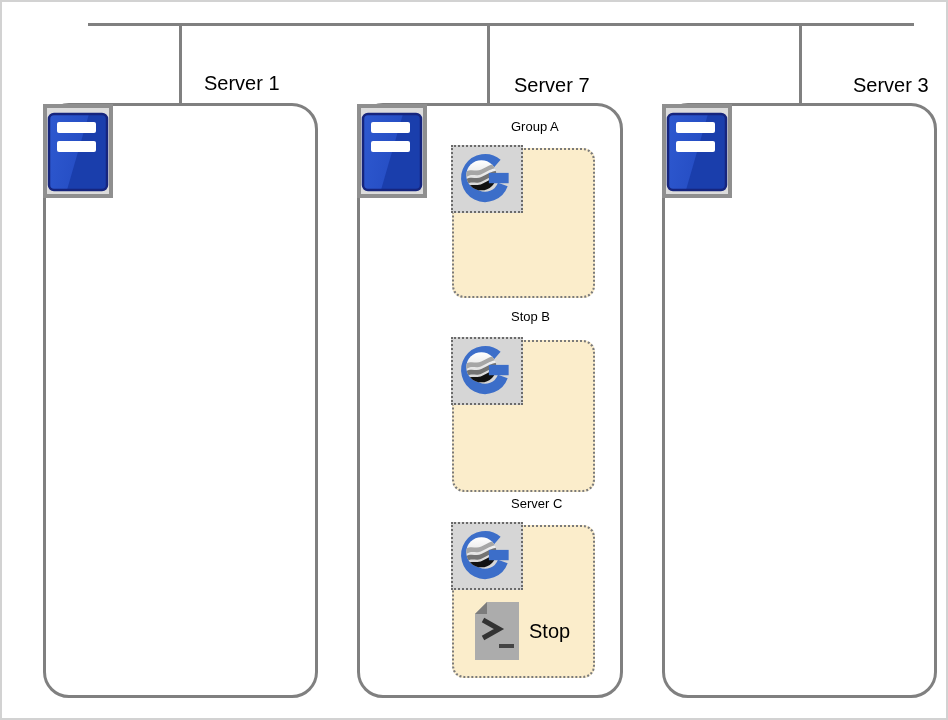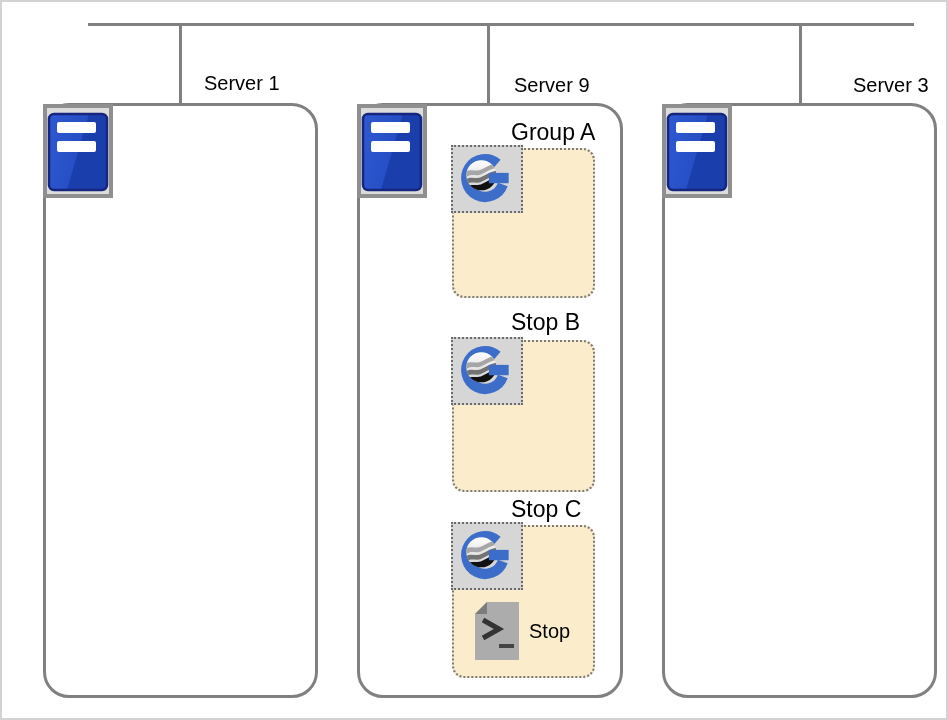--- a/index.html
+++ b/index.html
@@ -20,21 +20,21 @@
 
   .server-box { position: absolute; top: 103px; height: 595px; background: #fff;
                 border: 3px solid #808080; border-radius: 26px; }
   .server-box-1 { left: 43px;  width: 275px; }
   .server-box-2 { left: 357px; width: 266px; }
   .server-box-3 { left: 662px; width: 275px; }
 
   .server-icon { position: absolute; top: 104px; width: 70px; height: 94px; }
   .server-icon-1 { left: 43px; } .server-icon-2 { left: 357px; } .server-icon-3 { left: 662px; }
 
-  .group-label { position: absolute; left: 511px; font-size: 23px; white-space: nowrap; }
+  .group-label { position: absolute; left: 511px; font-size: 13px; white-space: nowrap; }
   .group-label-a { top: 119px; } .group-label-b { top: 309px; } .group-label-c { top: 496px; }
 
   .group-box { position: absolute; left: 452px; width: 143px; background: #FBEDCB;
                border: 2px dotted #7A7A7A; border-radius: 12px; }
   .group-box-a { top: 148px; height: 150px; }
   .group-box-b { top: 340px; height: 152px; }
   .group-box-c { top: 525px; height: 153px; }
 
   .group-icon { position: absolute; left: 451px; width: 72px; height: 68px;
                 background: #D6D6D6; border: 2px dotted #6B6B6B; }
@@ -99,21 +99,21 @@
 
 <div class="canvas">
   <div class="frame"></div>
 
   <div class="bus-line"></div>
   <div class="drop-line drop-1"></div>
   <div class="drop-line drop-2"></div>
   <div class="drop-line drop-3"></div>
 
   <div class="server-label server-label-1">Server 1</div>
-  <div class="server-label server-label-2">Server 9</div>
+  <div class="server-label server-label-2">Server 7</div>
   <div class="server-label server-label-3">Server 3</div>
 
   <div class="server-box server-box-1"></div>
   <div class="server-box server-box-2"></div>
   <div class="server-box server-box-3"></div>
 
   <svg class="server-icon server-icon-1">
       <use href="#sym-server-tower"></use>
     </svg>
   <svg class="server-icon server-icon-2">
@@ -132,21 +132,21 @@
   </div>
 
   <div class="group-label group-label-b">Stop B</div>
   <div class="group-box group-box-b"></div>
   <div class="group-icon group-icon-b">
     <svg>
         <use href="#sym-globe-g"></use>
       </svg>
   </div>
 
-  <div class="group-label group-label-c">Stop C</div>
+  <div class="group-label group-label-c">Server C</div>
   <div class="group-box group-box-c"></div>
   <div class="group-icon group-icon-c">
     <svg>
         <use href="#sym-globe-g"></use>
       </svg>
   </div>
 
   <svg class="script-icon">
       <use href="#sym-shell-script"></use>
     </svg>

